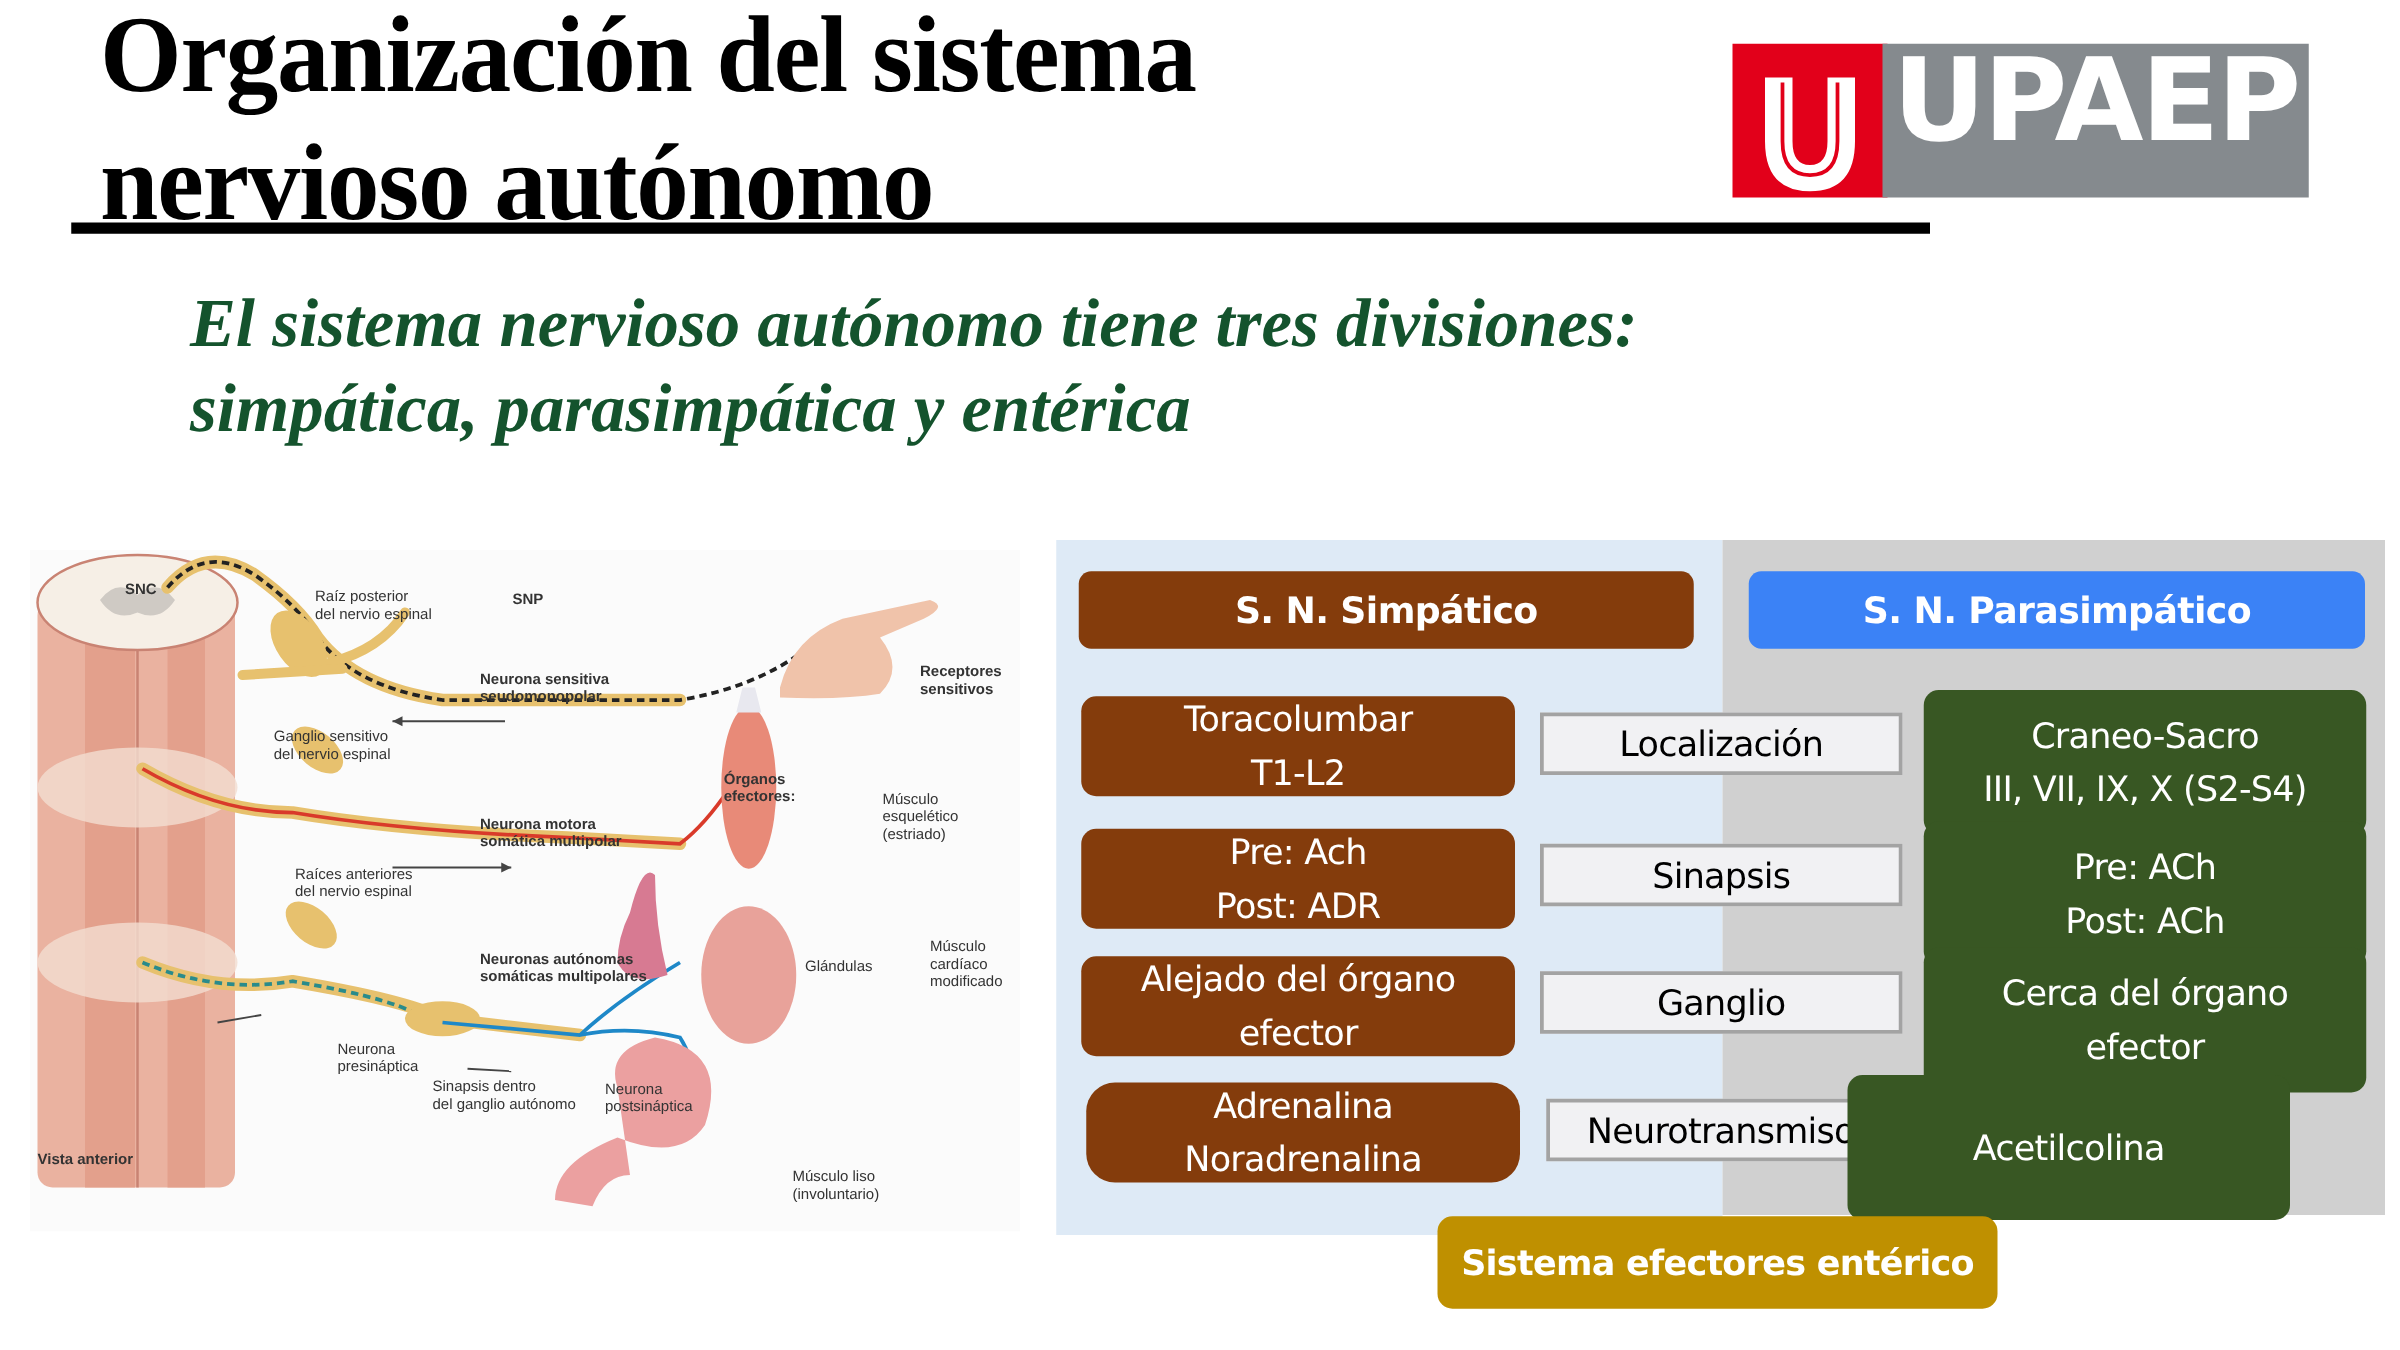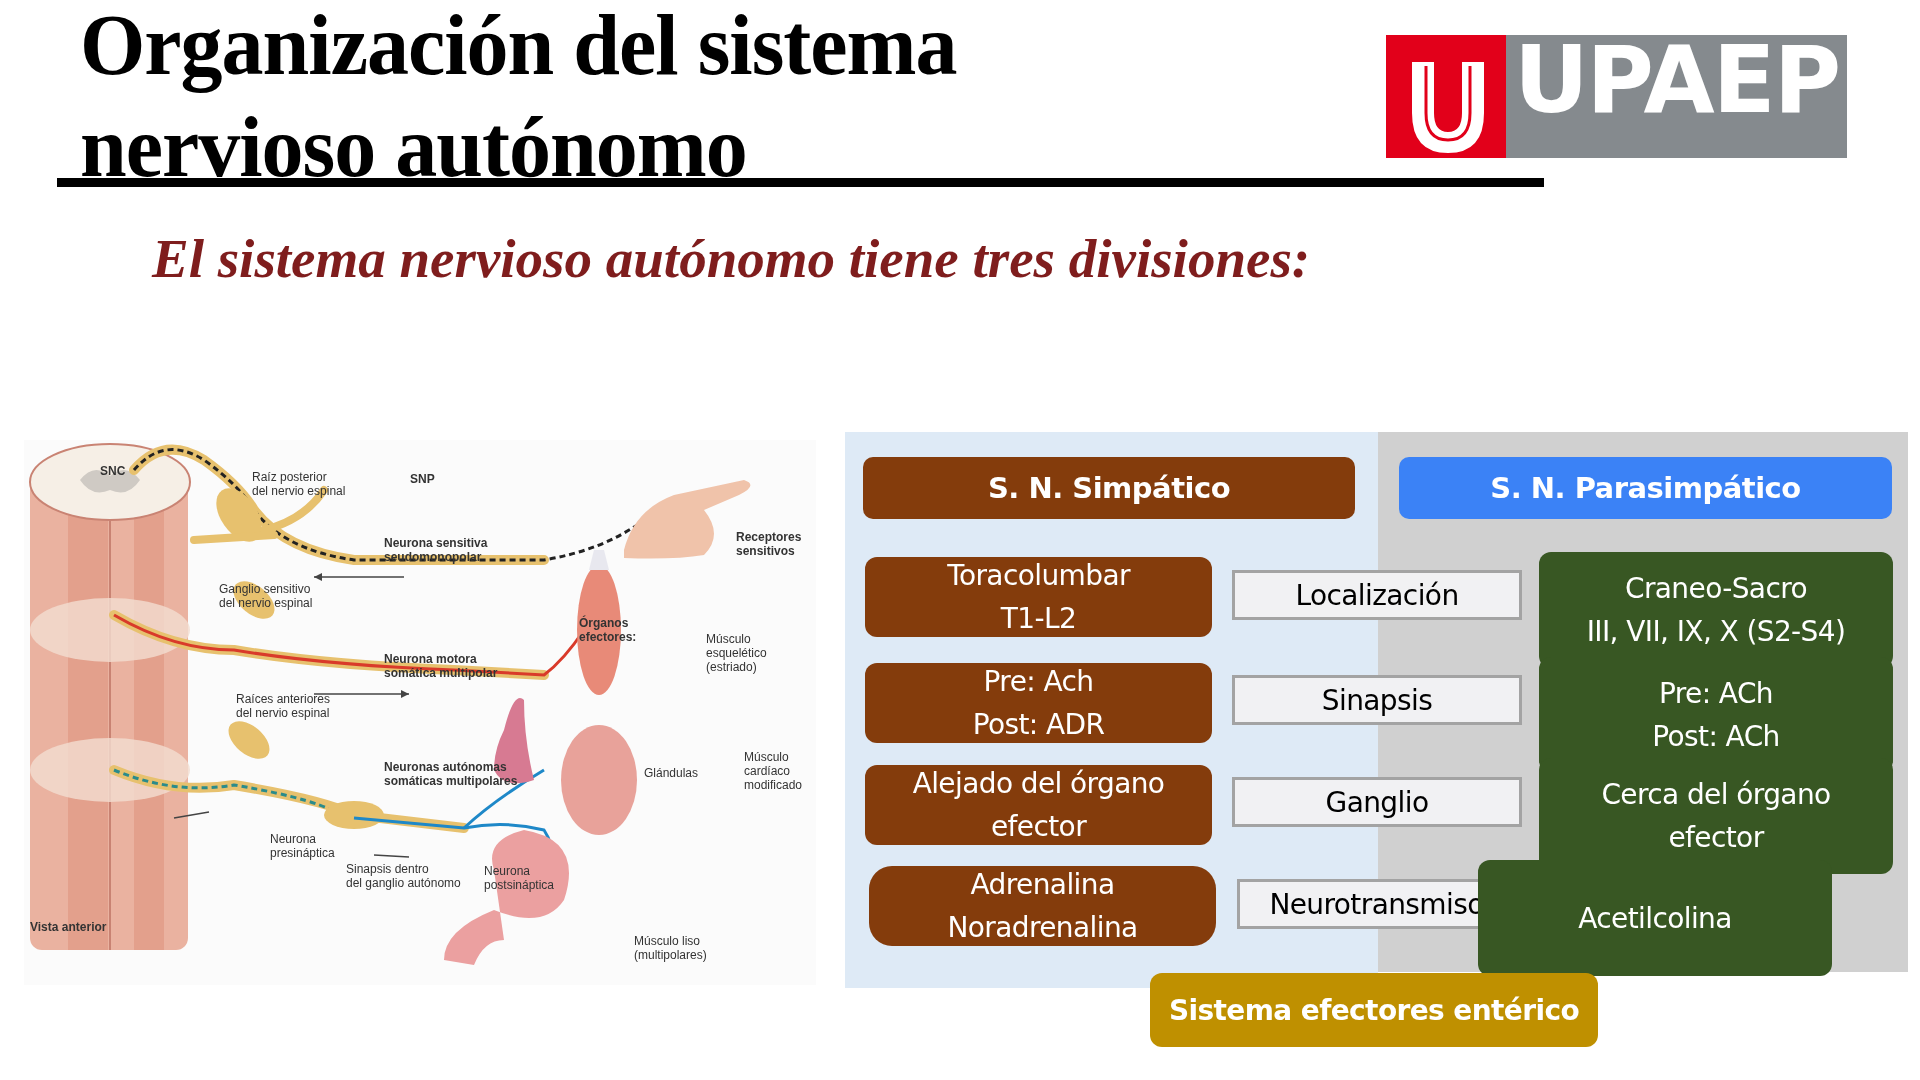--- a/index.html
+++ b/index.html
@@ -15,21 +15,21 @@
   .title-rule { position: absolute; left: 57px; top: 178px; width: 1487px; height: 9px; background: #000; }
 
   .logo-u { position: absolute; left: 1386px; top: 35px; width: 124px; height: 123px; background: #e2001a; }
   .logo-word { position: absolute; left: 1506px; top: 35px; width: 341px; height: 123px; background: #858a8e;
     display: flex; align-items: flex-start; justify-content: center; }
   .logo-word span { font-family: "DejaVu Sans", sans-serif; font-weight: bold; color: #fff; font-size: 92px; letter-spacing: -2px; line-height: 1; }
 
   .subtitle {
     position: absolute; left: 152px; top: 225px; width: 1300px;
     font-family: "Liberation Serif", serif; font-style: italic; font-weight: bold;
-    font-size: 55px; line-height: 68px; color: #7f1d1d;
+    font-size: 55px; line-height: 68px; color: #14532d;
   }
 
   .diagram { position: absolute; left: 24px; top: 440px; width: 792px; height: 545px; background: #fbfbfb; }
   .diagram svg { position: absolute; left: 0; top: 0; }
   .dlabel { position: absolute; font-family: "Liberation Sans", sans-serif; font-size: 12px; line-height: 14px; color: #333; white-space: pre-line; }
   .dlabel.b { font-weight: bold; }
 
   .panel-blue { position: absolute; left: 845px; top: 432px; width: 533px; height: 556px; background: #deeaf6; }
   .panel-gray { position: absolute; left: 1378px; top: 432px; width: 530px; height: 540px; background: #d0d0d0; }
 
@@ -63,20 +63,21 @@
     <path d="M26 27 H48 V78 Q48 97 62 97 Q76 97 76 78 V27 H98 V78 Q98 118 62 118 Q26 118 26 78 Z" fill="#ffffff"></path>
     <path d="M40 31 V78 Q40 105 62 105 Q84 105 84 78 V31" fill="none" stroke="#e2001a" stroke-width="3"></path>
   </svg>
 </div>
 <div class="logo-word">
   <span>UPAEP</span>
 </div>
 
 <div class="subtitle">
   <div>El sistema nervioso autónomo tiene tres divisiones:</div>
+  <div>simpática, parasimpática y entérica</div>
 </div>
 
 <div class="diagram">
   <svg width="792" height="545" viewBox="0 0 792 545">
 
     <rect x="6" y="40" width="158" height="470" rx="12" fill="#eab2a0"></rect>
     <rect x="44" y="40" width="40" height="470" fill="#e3a08c"></rect>
     <rect x="110" y="40" width="30" height="470" fill="#e3a08c"></rect>
     <line x1="86" y1="40" x2="86" y2="510" stroke="#c98373" stroke-width="2"></line>
     <ellipse cx="86" cy="42" rx="80" ry="38" fill="#f6efe6" stroke="#c98373" stroke-width="2"></ellipse>
@@ -143,21 +144,21 @@
   <div class="dlabel" style="left:720px; top:310px;">Músculo
 cardíaco
 modificado</div>
   <div class="dlabel" style="left:246px; top:392px;">Neurona
 presináptica</div>
   <div class="dlabel" style="left:322px; top:422px;">Sinapsis dentro
 del ganglio autónomo</div>
   <div class="dlabel" style="left:460px; top:424px;">Neurona
 postsináptica</div>
   <div class="dlabel" style="left:610px; top:494px;">Músculo liso
-(multipolares)</div>
+(involuntario)</div>
   <div class="dlabel b" style="left:6px; top:480px;">Vista anterior</div>
 </div>
 
 <div class="panel-blue"></div>
 <div class="panel-gray"></div>
 
 <div class="hdr brown">S. N. Simpático</div>
 <div class="hdr green">S. N. Parasimpático</div>
 
 <div class="cell brown" style="top:557px;">Toracolumbar

